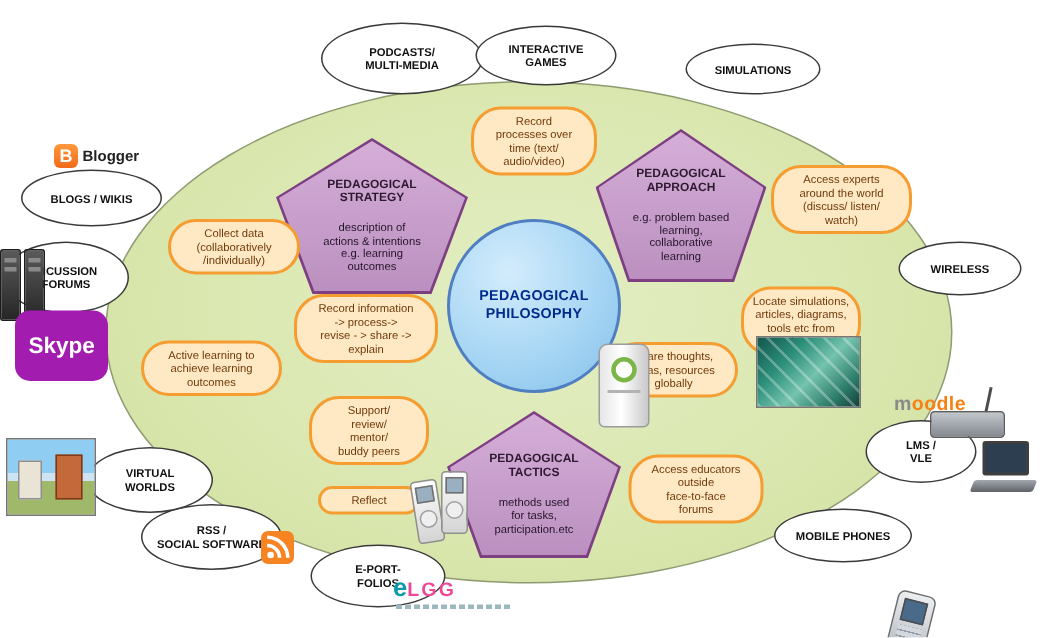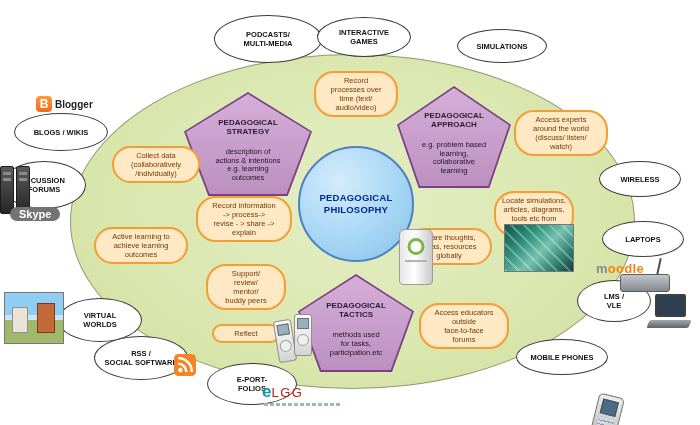--- a/index.html
+++ b/index.html
@@ -41,35 +41,35 @@
     font-weight:bold;font-size:12px;line-height:16px;text-align:center}
   .bword{font-weight:bold;font-size:10px;color:#222}
 
   
   .server{width:30px;height:48px;display:flex;gap:2px}
   .tower{flex:1;background:linear-gradient(#5a5a5a,#262626);border:1px solid #1c1c1c;border-radius:2px;position:relative}
   .tower::before,.tower::after{content:"";position:absolute;left:2px;right:2px;height:3px;background:#8a8a8a}
   .tower::before{top:5px}.tower::after{top:11px}
 
   
-  .skype{background:#737373;color:#fff;font-weight:bold;font-size:11px;padding:1px 9px;border-radius:10px}
+  .skype{background:#a21caf;color:#fff;font-weight:bold;font-size:15px;padding:15px 9px;border-radius:10px}
 
   
   .vw{width:60px;height:52px;border:1px solid #777;overflow:hidden;position:relative;
     background:linear-gradient(#8fcdf2 0 45%,#cfe4f2 45% 55%,#9fb86a 55% 100%)}
   .vw::before{content:"";position:absolute;left:7px;top:14px;width:14px;height:24px;background:#e9e4d6;border:1px solid #8f8f8f}
   .vw::after{content:"";position:absolute;right:8px;top:10px;width:16px;height:28px;background:#c4693a;border:1px solid #7d3a1a}
 
   
   .rsswrap{width:22px;height:22px}
 
   
   .elgg{display:flex;align-items:baseline}
   .elgg-e{color:#0a9aa8;font-size:17px;font-weight:bold}
-  .elgg-rest{color:#b91c1c;font-size:13px;font-weight:normal;letter-spacing:1.5px}
+  .elgg-rest{color:#ec4899;font-size:13px;font-weight:bold;letter-spacing:1.5px}
   .elgg-tag{position:absolute;left:2px;top:21px;width:78px;height:3px;
     background:repeating-linear-gradient(90deg,#9bb8be 0 4px,transparent 4px 6px)}
 
   
   .phone{width:26px;height:44px;background:linear-gradient(#eceef0,#b3b8bf);border:1px solid #6e6e6e;
     border-radius:5px;transform:rotate(14deg);position:relative}
   .phone::before{content:"";position:absolute;top:4px;left:4px;right:4px;height:13px;background:#4a6a8a;border:1px solid #4d4d4d}
   .phone::after{content:"";position:absolute;bottom:4px;left:4px;right:4px;height:16px;
     background:repeating-linear-gradient(#d3d8de 0 3px,#969da6 3px 4px)}
 
@@ -223,23 +223,20 @@
   <div class="tech" style="left:317px;top:17px;width:94px;height:40px">
     <span class="pre">INTERACTIVE
 GAMES</span>
   </div>
   <div class="tech" style="left:457px;top:29px;width:90px;height:34px">
     <span class="pre">SIMULATIONS</span>
   </div>
   <div class="tech" style="left:599px;top:161px;width:82px;height:36px">
     <span class="pre">WIRELESS</span>
   </div>
-  <div class="tech" style="left:602px;top:221px;width:82px;height:36px">
-    <span class="pre">LAPTOPS</span>
-  </div>
   <div class="tech" style="left:577px;top:280px;width:74px;height:42px">
     <span class="pre">LMS /
 VLE</span>
   </div>
   <div class="tech" style="left:516px;top:339px;width:92px;height:36px">
     <span class="pre">MOBILE PHONES</span>
   </div>
   <div class="tech" style="left:207px;top:363px;width:90px;height:42px">
     <span class="pre">E-PORT-
 FOLIOS</span>

